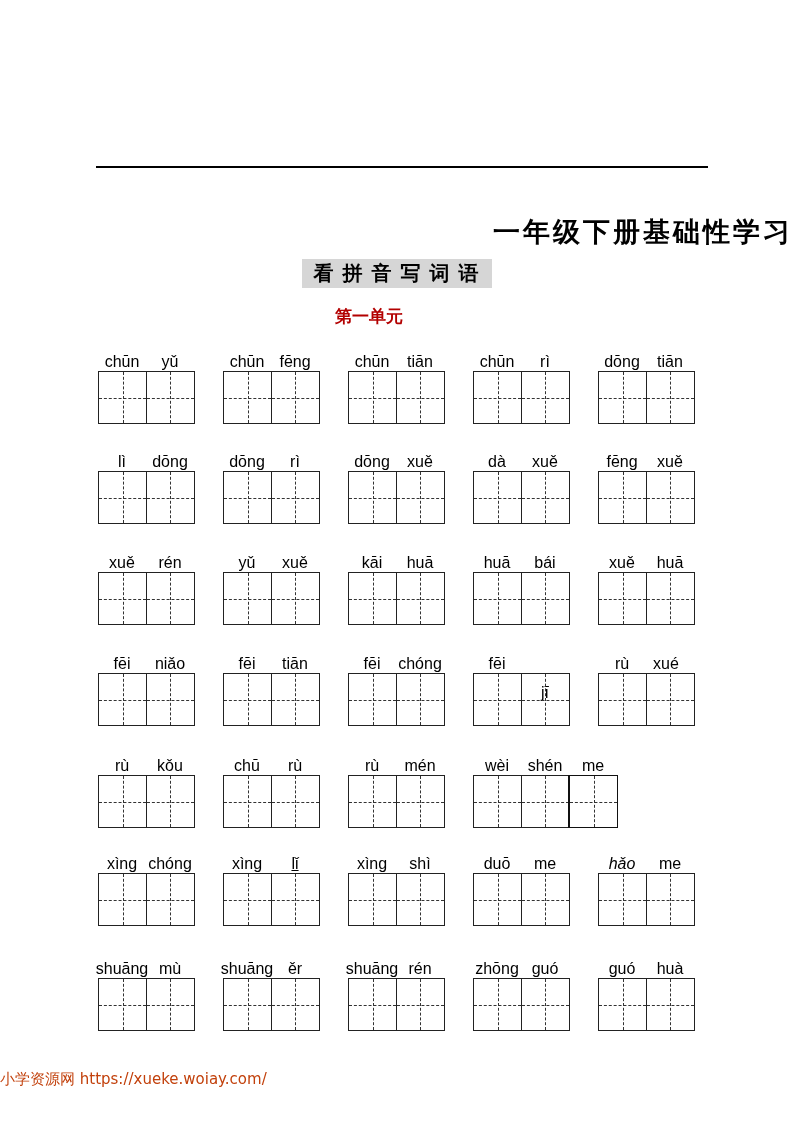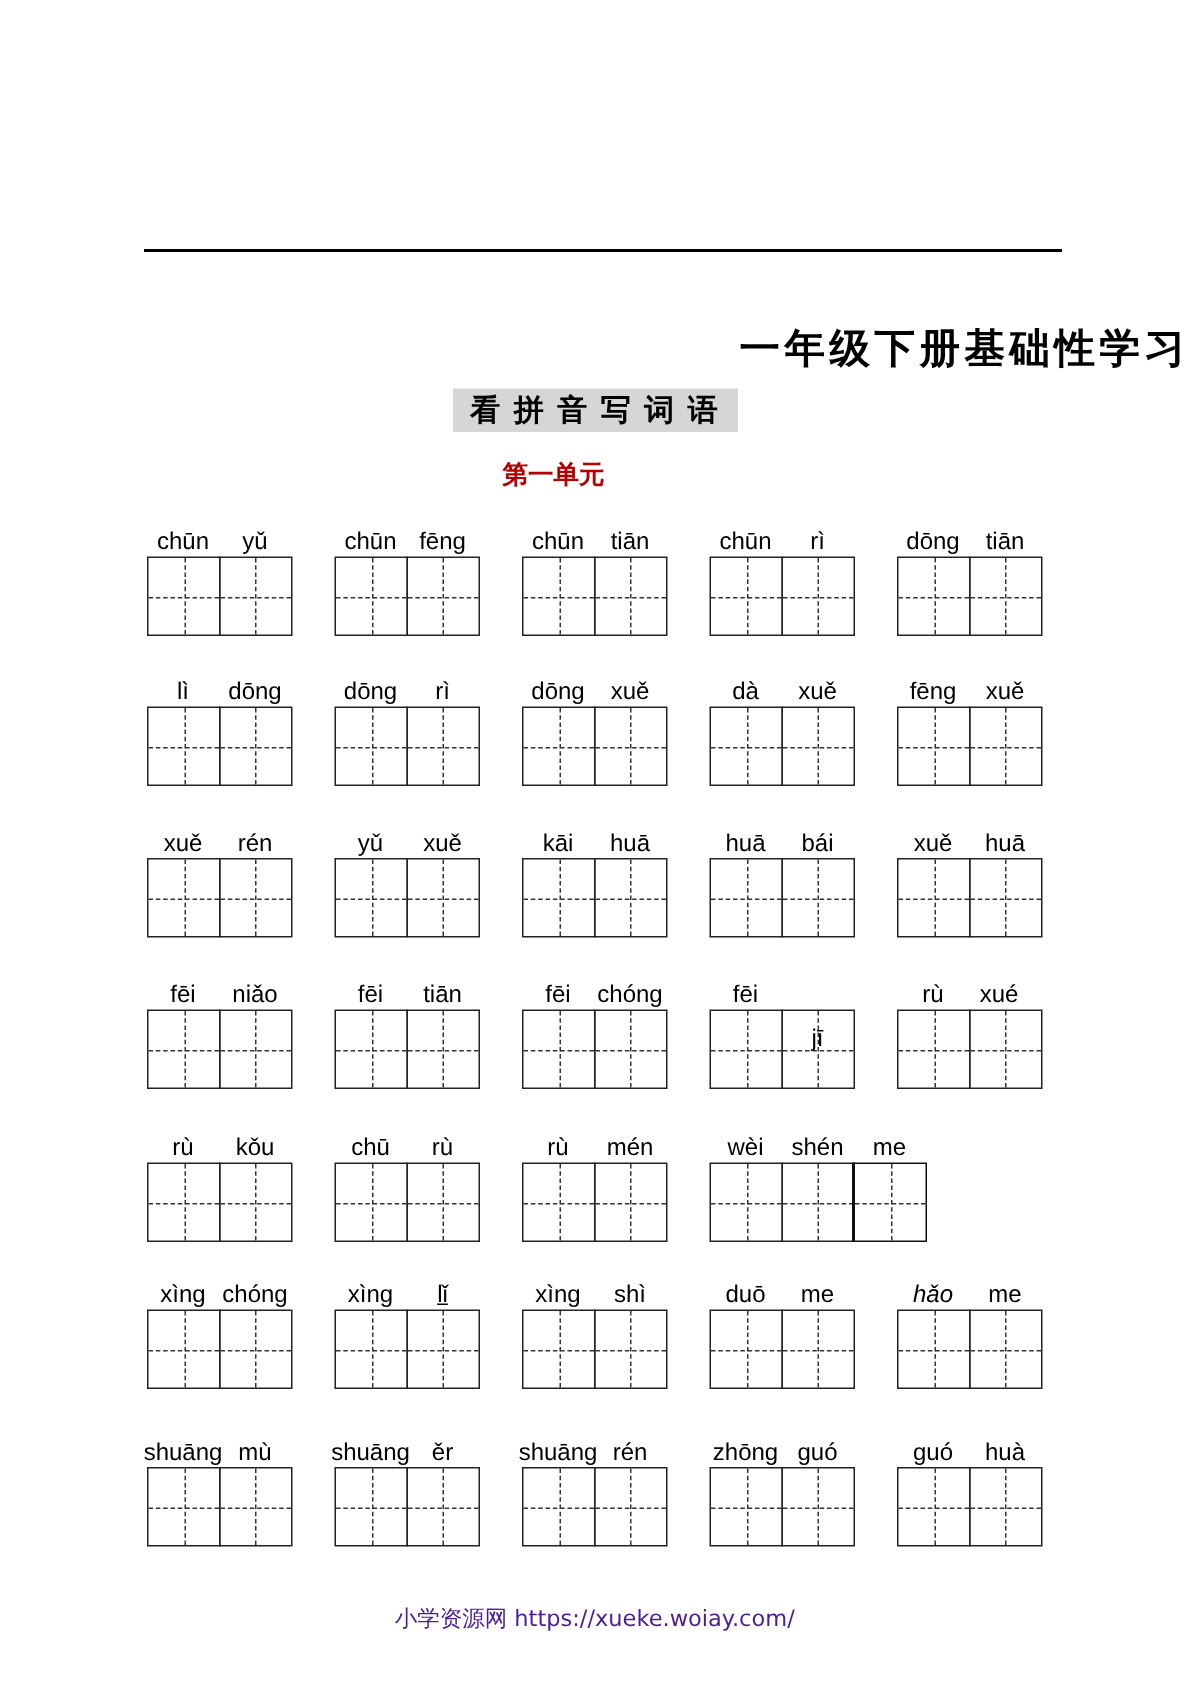--- a/index.html
+++ b/index.html
@@ -17,22 +17,22 @@
   .pinyin { position: absolute; top: 0; height: 20px; font-family: "Liberation Sans", sans-serif;
             font-size: 16px; white-space: nowrap; }
   .grid { position: absolute; top: 18px; left: 0; display: flex; }
   .cell { position: relative; width: 47px; height: 51px; border: 1.5px solid #222; margin-left: -1.5px; }
   .cell:first-child { margin-left: 0; }
   .cell.extra { border-left-width: 2px; border-color: #111; }
   .cell::before { content: ""; position: absolute; left: 50%; top: 0; bottom: 0;
                   border-left: 1.3px dashed #333; }
   .cell::after { content: ""; position: absolute; top: 50%; left: 0; right: 0;
                  border-top: 1.3px dashed #333; }
-  .footer { position: absolute; left: 0; width: 793px; top: 1070px; text-align: center;
-            font-size: 15px; color: #4c1d95; }
+  .footer { position: absolute; left: 0; width: 793px; top: 1070px; 
+            font-size: 15px; color: #c2410c; }
 </style>
 </head>
 <body>
 
 <div class="rule"></div>
 <div class="title">一年级下册基础性学习</div>
 <div class="subtitle-wrap">
   <span class="subtitle">看拼音写词语</span>
 </div>
 <div class="unit">第一单元</div>

